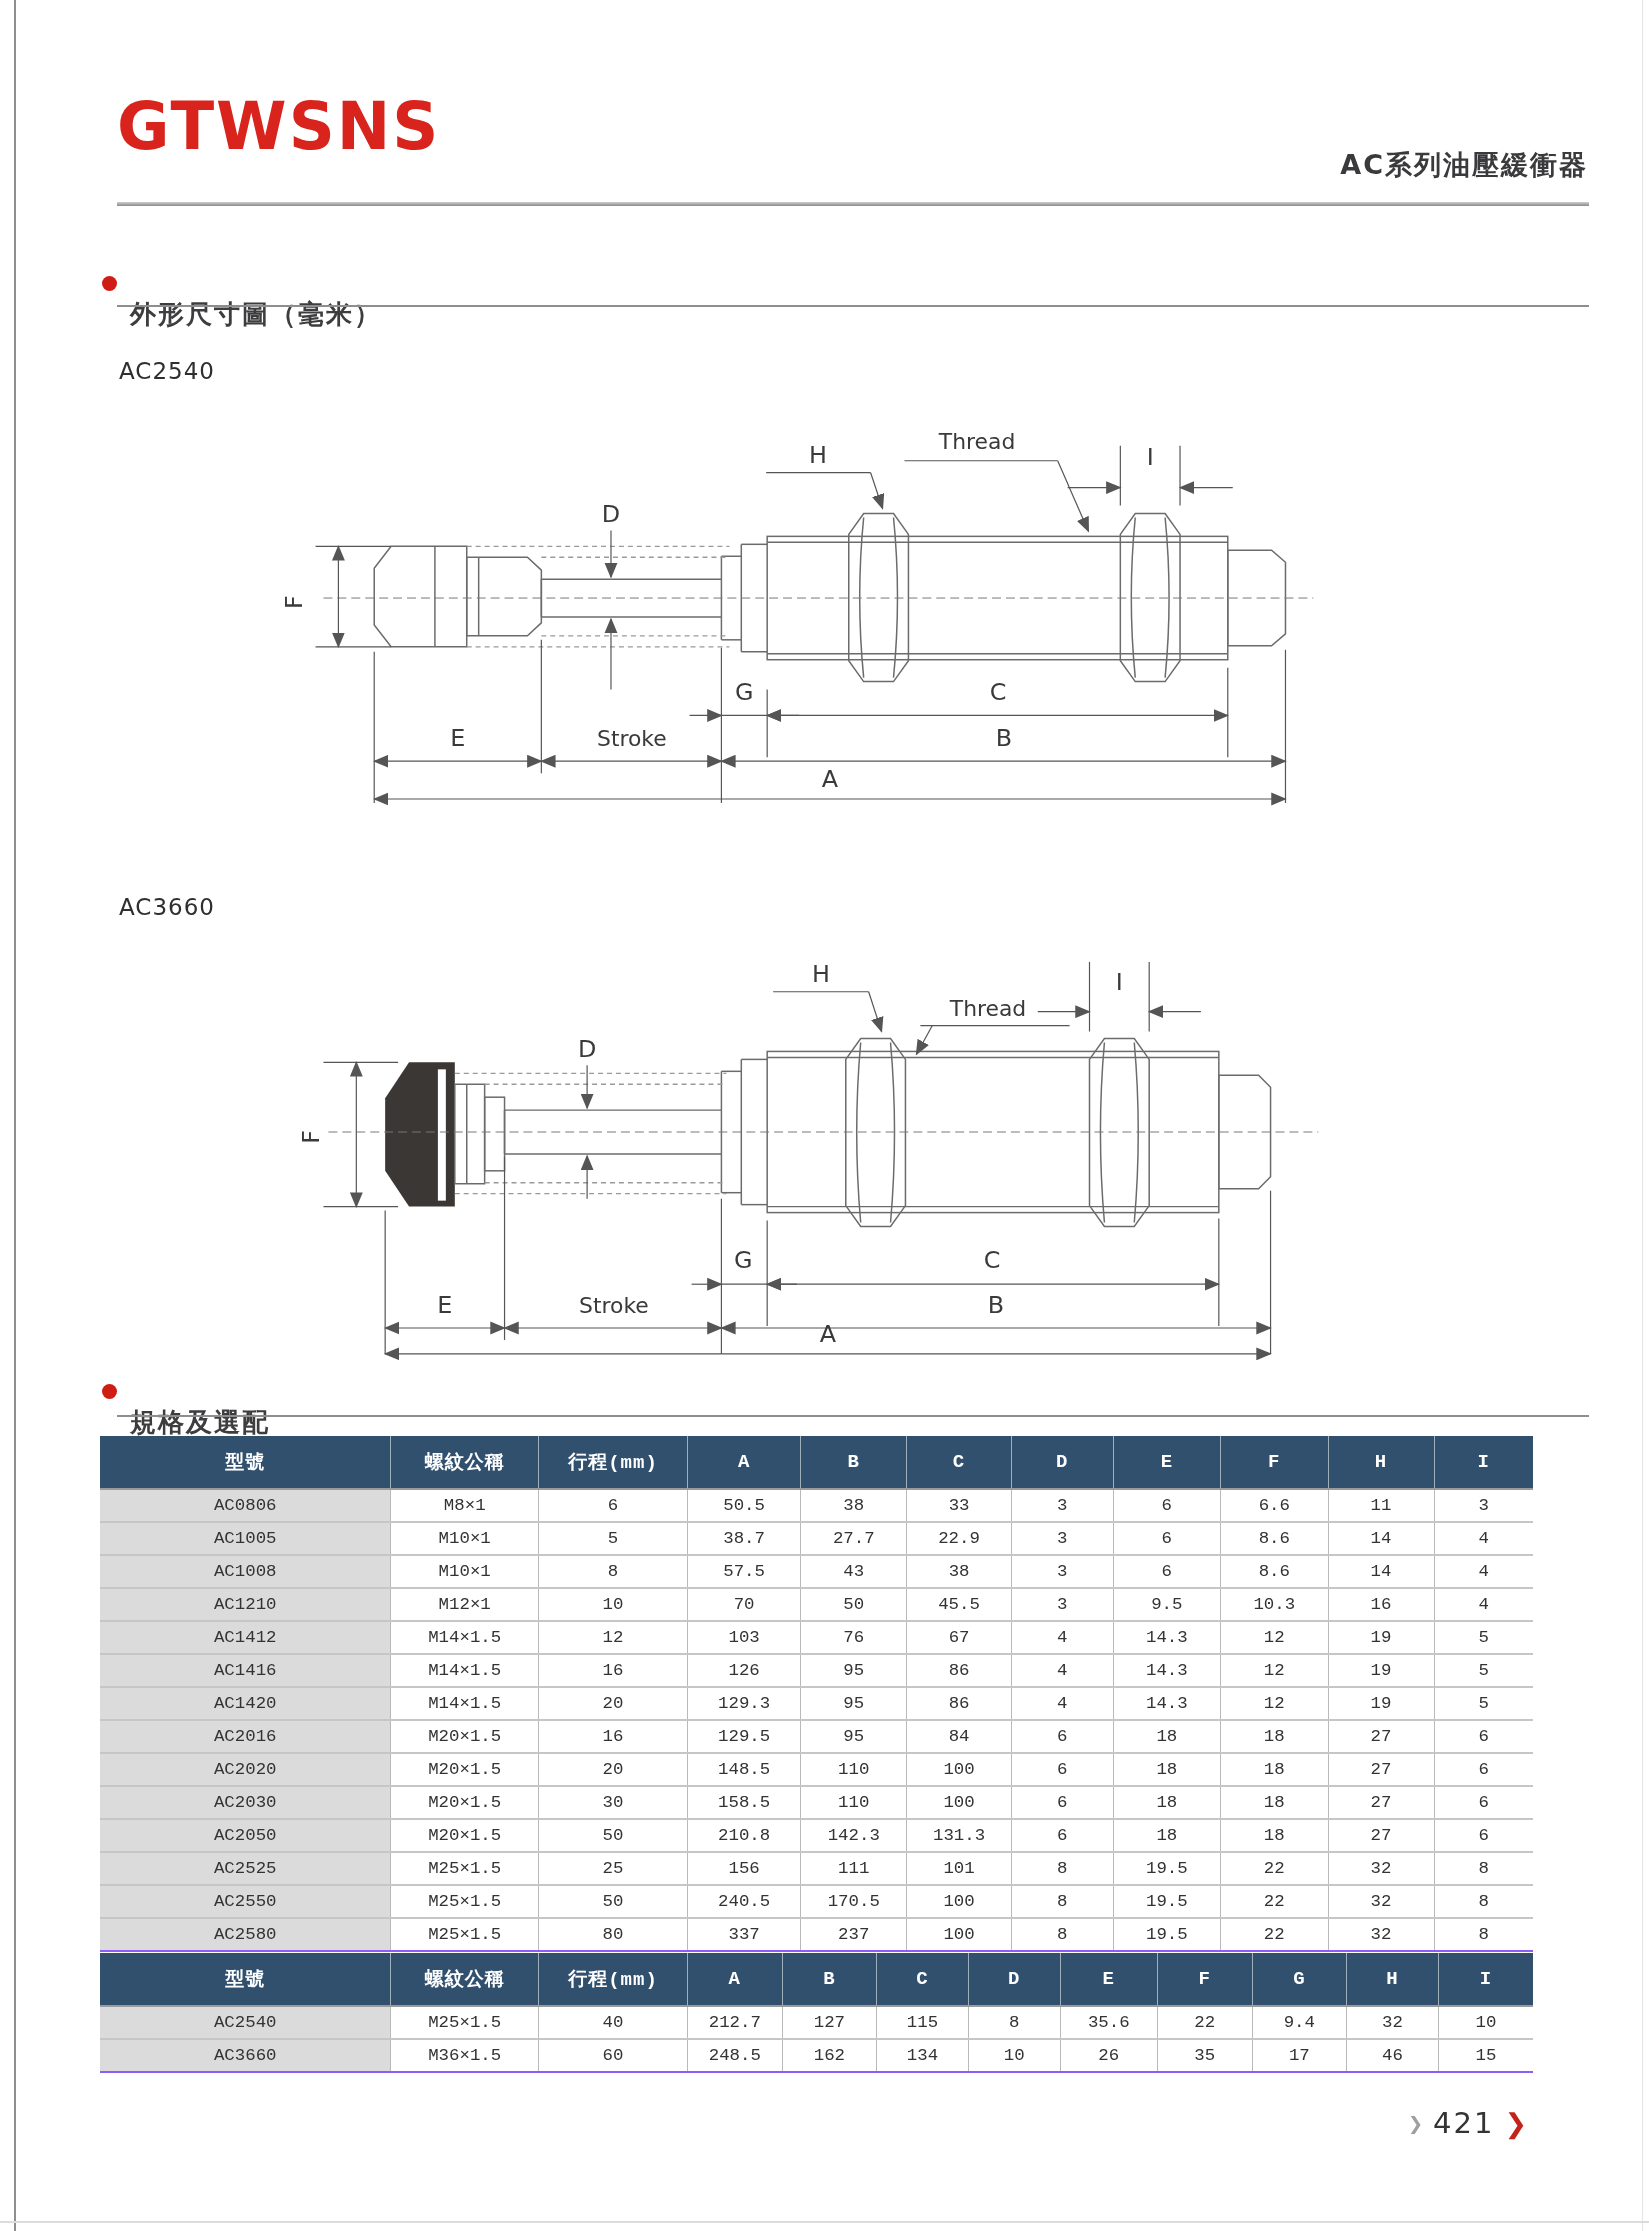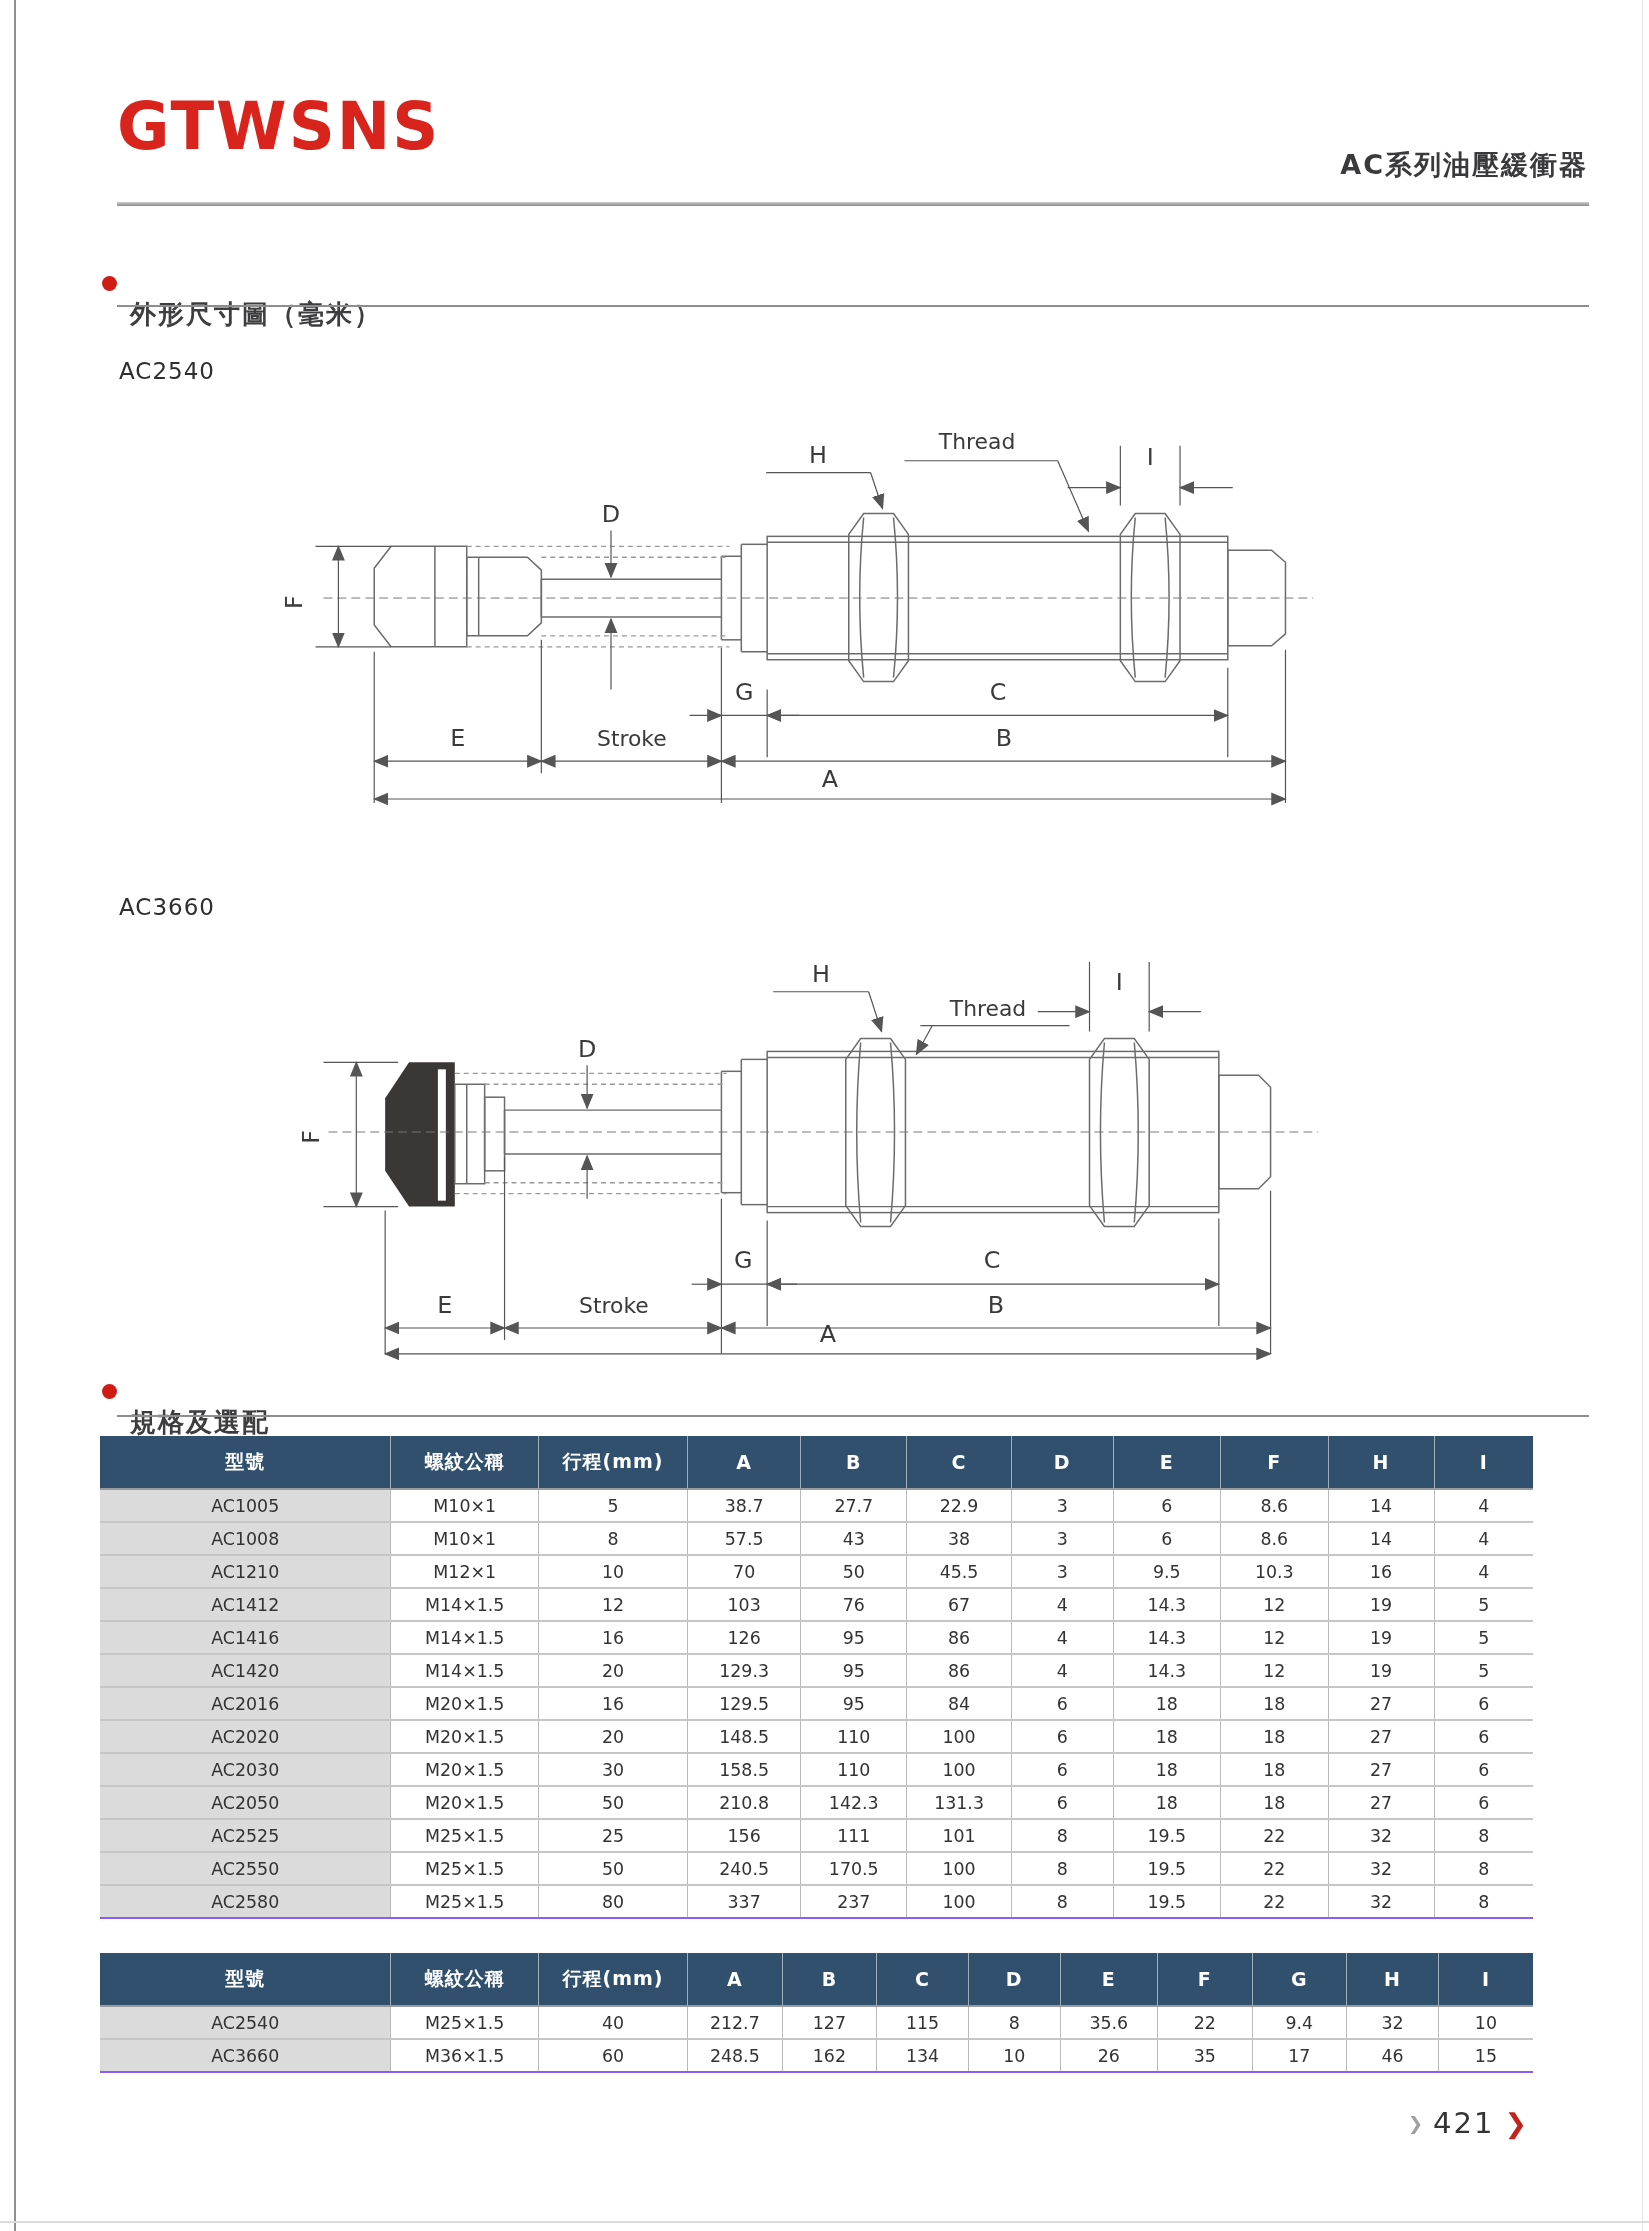--- a/index.html
+++ b/index.html
@@ -40,21 +40,21 @@
 
   .model-label{position:absolute;left:119px;font-size:23px;color:#2f2f31;letter-spacing:1px;}
   #model-1{top:358px;} #model-2{top:894px;}
 
   .diagram{position:absolute;left:224px;}
   #diagram-1{top:391px;}
   #diagram-2{top:900px;}
   svg text{font-family:"DejaVu Sans","Liberation Sans",sans-serif;font-size:24px;fill:#3a3a3a;}
   svg text.small{font-size:22px;}
 
-  .spec-table{position:absolute;left:100px;width:1433px;}
+  .spec-table{position:absolute;left:100px;width:1433px;font-family:Liberation Mono, monospace;}
   #spec-table-1-wrap{top:1436px;}
   #spec-table-2-wrap{top:1953px;}
   table{border-collapse:collapse;width:100%;table-layout:fixed;}
   thead th{
     background:#30506e;color:#ffffff;font-size:19px;font-weight:bold;
     height:50px;border-right:1px solid rgba(255,255,255,.55);
     border-bottom:2px solid #9a9a9a;letter-spacing:1px;
   }
   thead th:last-child{border-right:none;}
   tbody td{
@@ -329,20 +329,33 @@
             <th>B</th>
             <th>C</th>
             <th>D</th>
             <th>E</th>
             <th>F</th>
             <th>H</th>
             <th>I</th>
           </tr>
         </thead>
         <tbody>
+          <tr>
+            <td>AC0806</td>
+            <td>M8×1</td>
+            <td>6</td>
+            <td>50.5</td>
+            <td>38</td>
+            <td>33</td>
+            <td>3</td>
+            <td>6</td>
+            <td>6.6</td>
+            <td>11</td>
+            <td>3</td>
+          </tr>
           <tr>
             <td>AC1005</td>
             <td>M10×1</td>
             <td>5</td>
             <td>38.7</td>
             <td>27.7</td>
             <td>22.9</td>
             <td>3</td>
             <td>6</td>
             <td>8.6</td>

